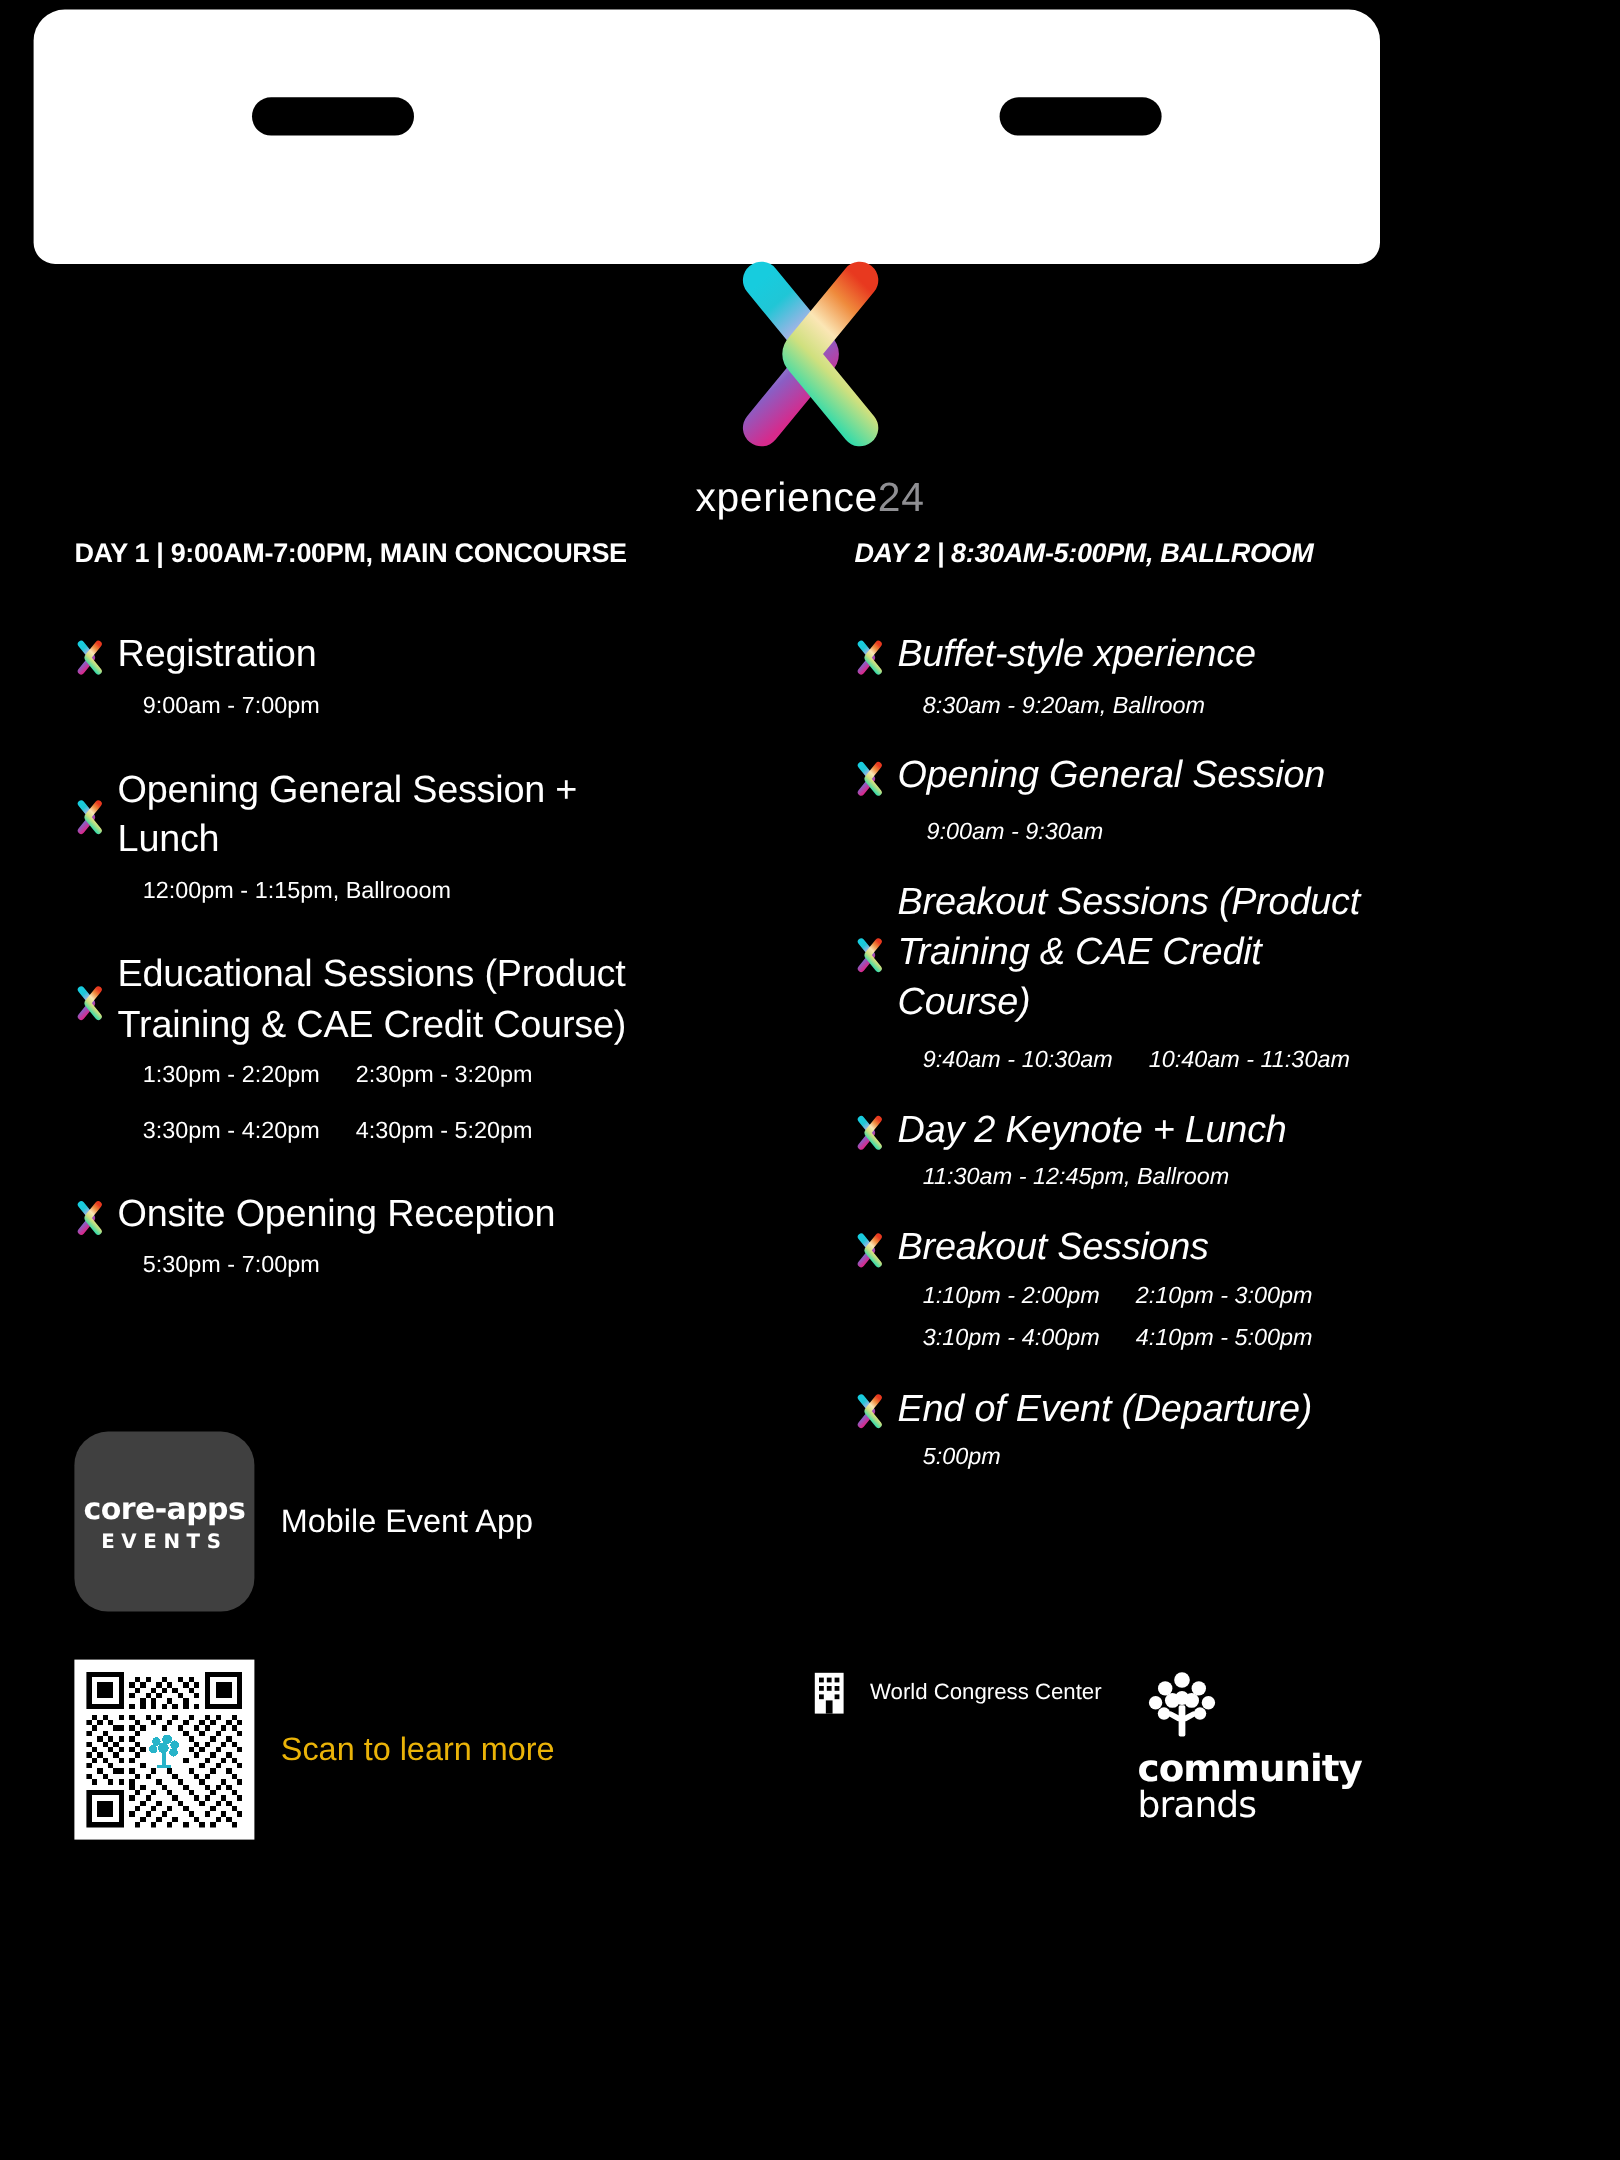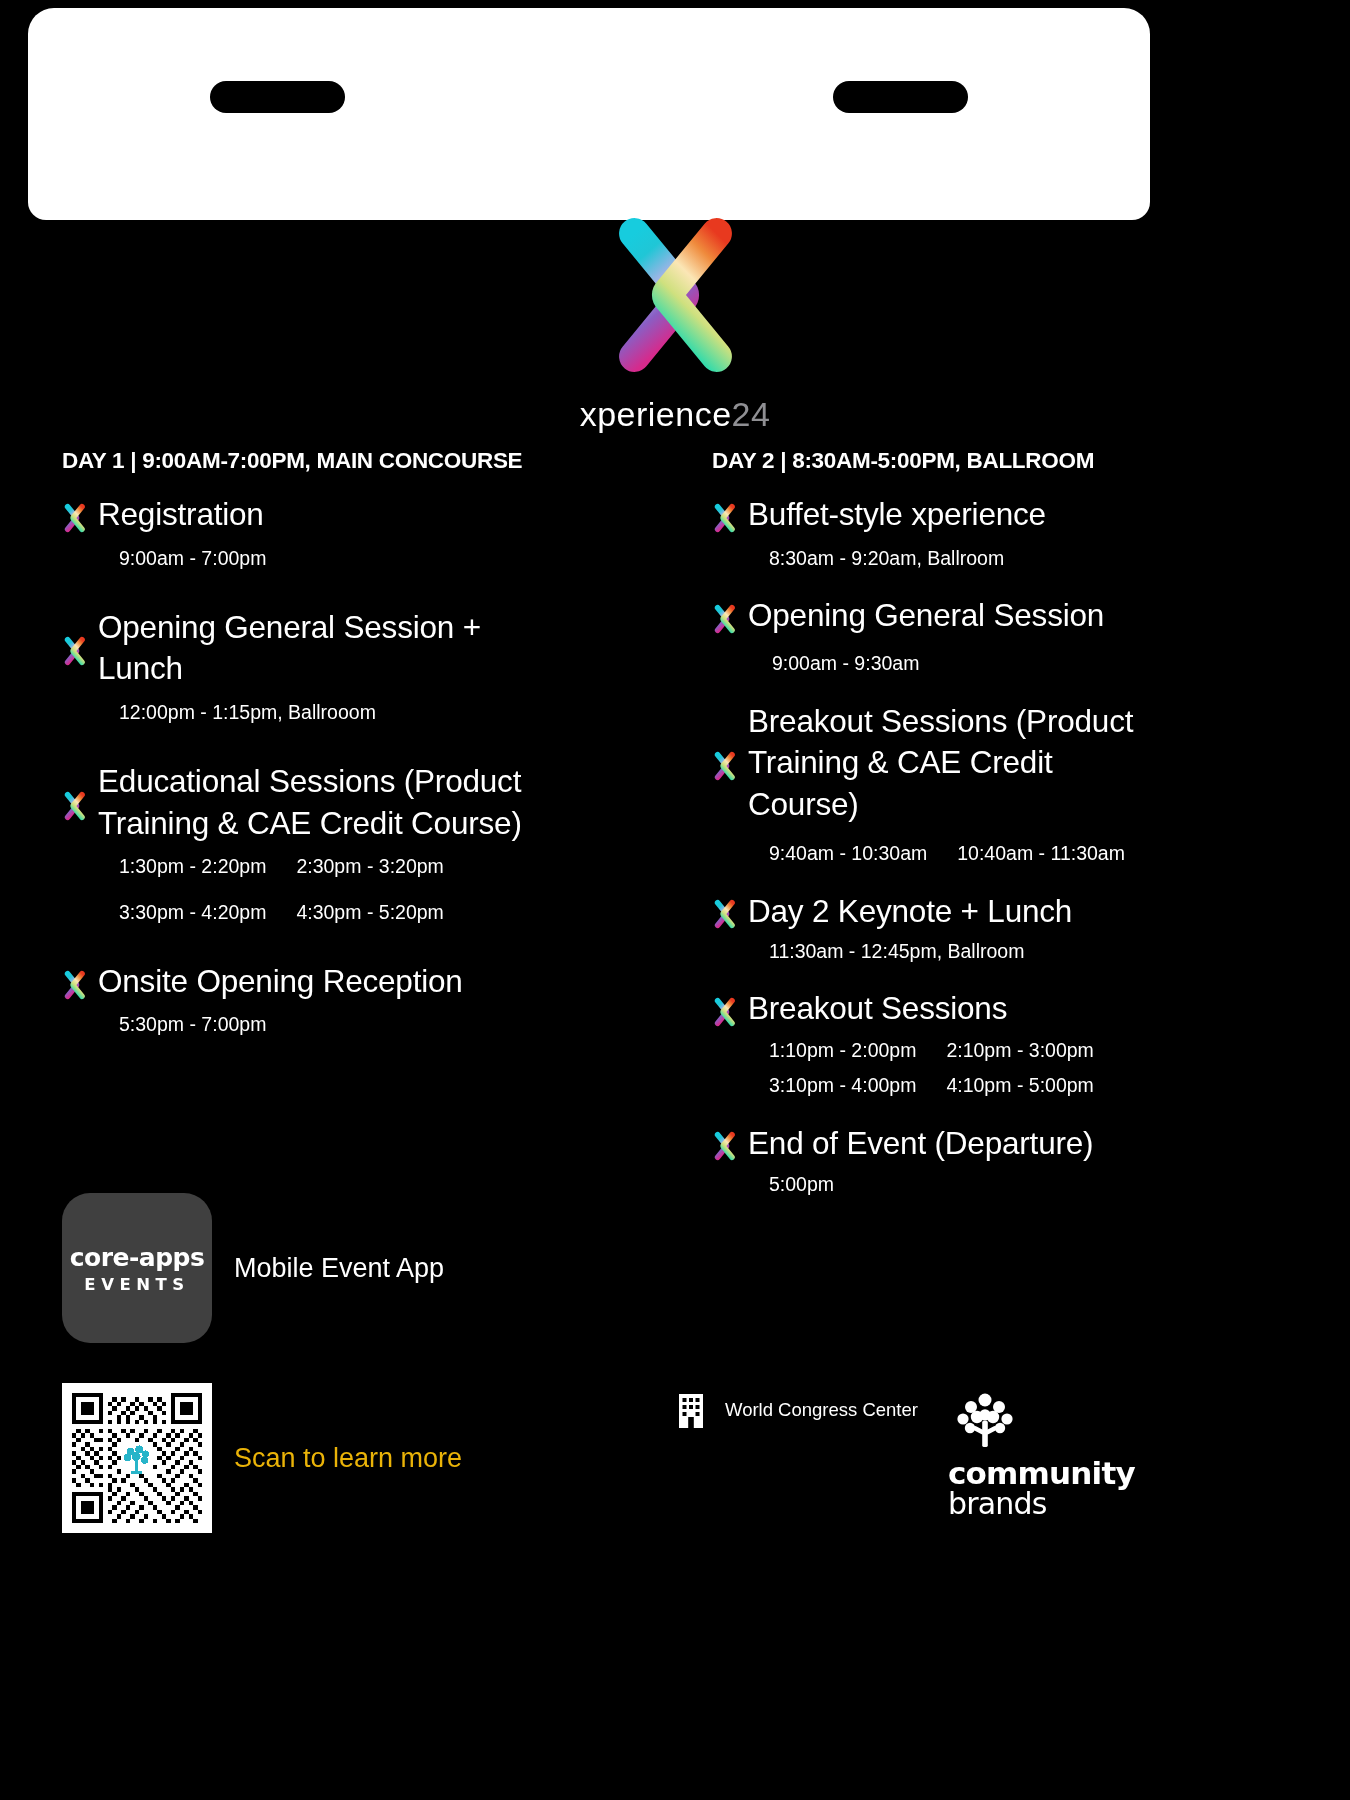--- a/index.html
+++ b/index.html
@@ -61,29 +61,29 @@
 
   
   .cols {
     position: absolute;
     left: 0; top: 448px;
     width: 1350px;
     display: flex;
   }
   .col { position: relative; }
   .col.day1 { width: 700px; padding-left: 62px; }
-  .col.day2 { width: 650px; padding-left: 12px; }
+  .col.day2 { width: 650px; padding-left: 12px; font-style: italic; }
 
   .col-head {
     color: #fff;
     font-weight: 700;
     font-size: 22.5px;
     letter-spacing: -0.3px;
     white-space: nowrap;
-    margin-bottom: 20px;
+    margin-bottom: 50px;
   }
 
   .item { margin-bottom: 6px; }
   .item-title-row {
     display: flex;
     align-items: center;
     gap: 11px;
   }
   .mini-x {
     flex: 0 0 auto;

